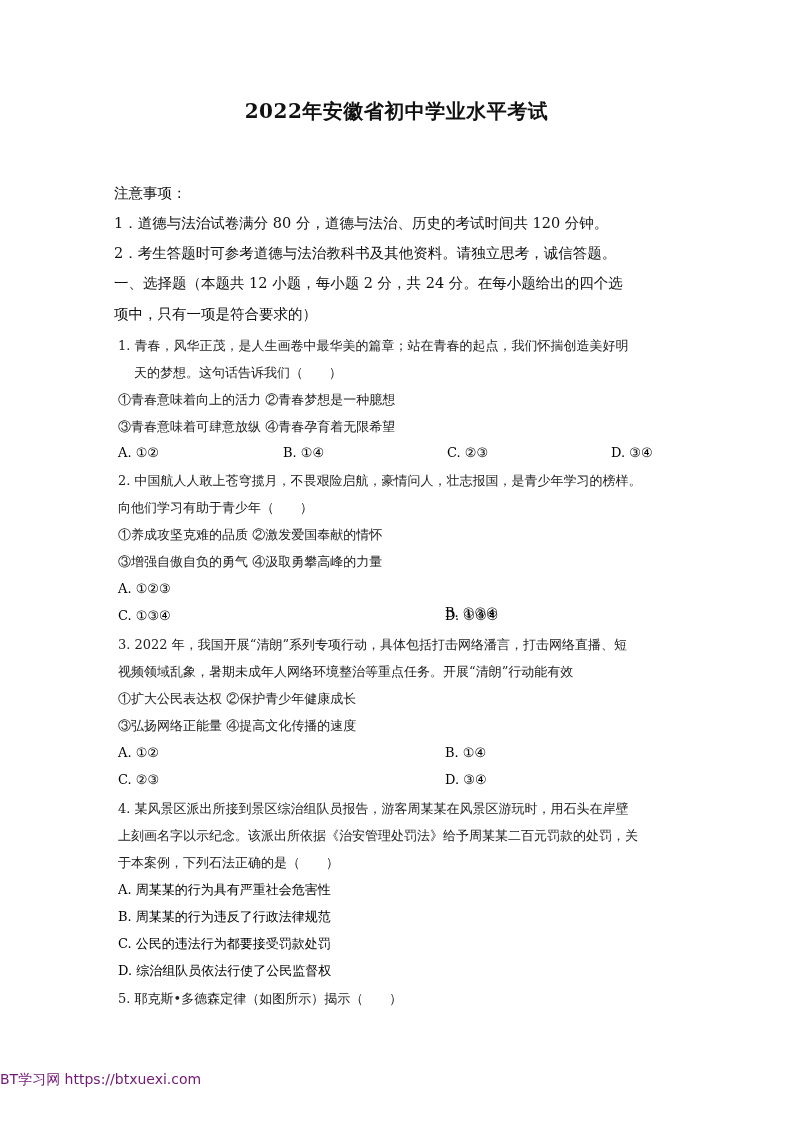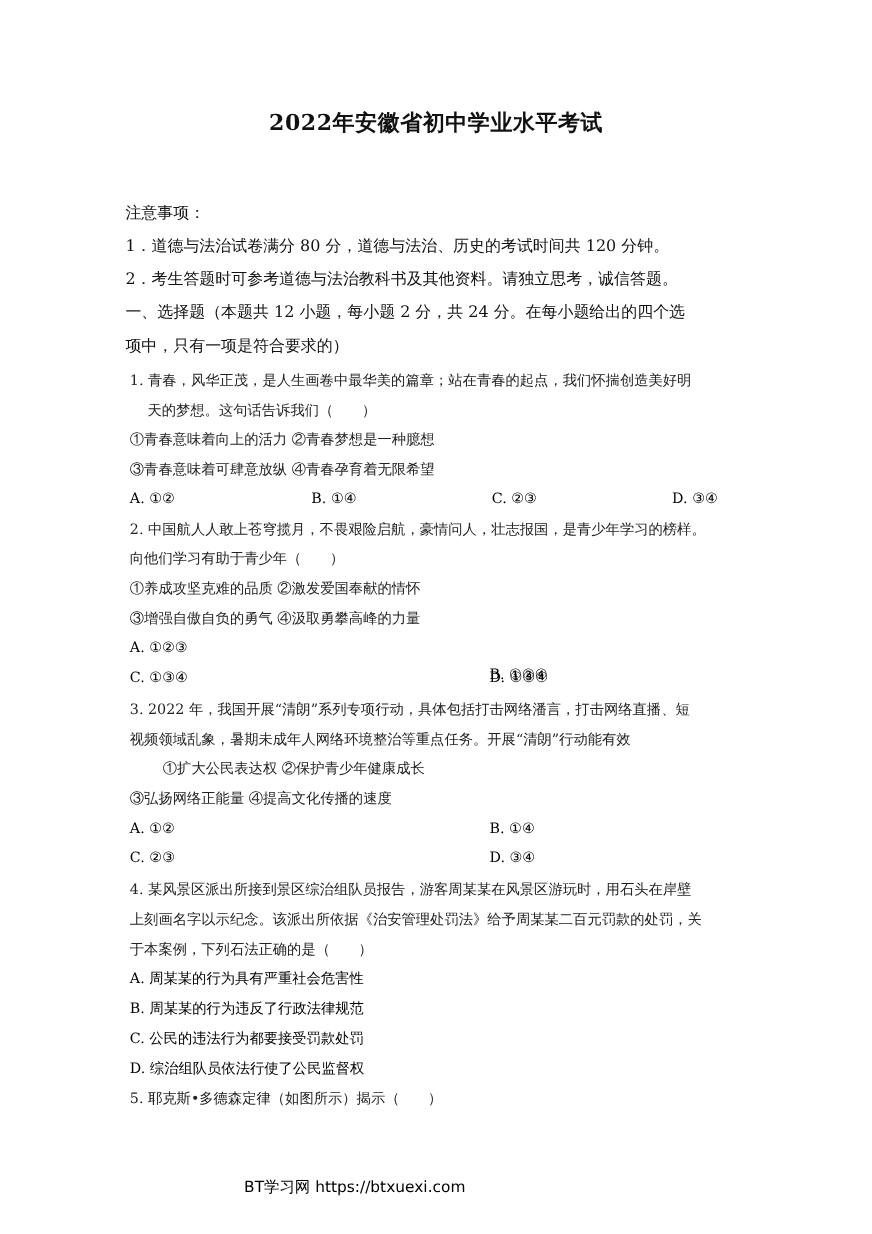--- a/index.html
+++ b/index.html
@@ -6,22 +6,22 @@
   body { width: 793px; height: 1122px; position: relative; overflow: hidden;
          font-family: "DejaVu Serif", "Liberation Serif", serif; color: #111; }
   .page { position: absolute; left: 0; top: 0; width: 793px; height: 1122px; }
   .title1 { position: absolute; top: 98px; left: 0; width: 793px; text-align: center;
             font-size: 20px; font-weight: bold; letter-spacing: 0.5px; }
   .title2 { position: absolute; top: 141px; left: 0; width: 793px; text-align: center;
             font-size: 20px; font-weight: bold; }
   .bold-line { position: absolute; left: 114px; font-size: 14.5px; font-weight: normal; white-space: nowrap; }
   .line { position: absolute; left: 118px; font-size: 13px; white-space: nowrap; color: #222; }
   .opt { position: absolute; font-size: 13px; white-space: nowrap; color: #000000; }
-  .footer { position: absolute; top: 1071px; left: 0; width: 645px; text-align: center;
-            font-family: "DejaVu Sans", "Liberation Sans", sans-serif; font-size: 14px; color: #000000; }
+  .footer { position: absolute; top: 1071px; left: 0; width: 645px; text-align: left;
+            font-family: "DejaVu Sans", "Liberation Sans", sans-serif; font-size: 14px; color: #701a75; }
 </style>
 </head>
 <body>
 
 <div class="page">
 
   <div class="title1">2022年安徽省初中学业水平考试</div>
 
   <div class="bold-line" style="top:184px;">注意事项：</div>
   <div class="bold-line" style="top:214px;">1．道德与法治试卷满分 80 分，道德与法治、历史的考试时间共 120 分钟。</div>
@@ -47,21 +47,21 @@
     <div class="line" style="top:553px;">③增强自傲自负的勇气 ④汲取勇攀高峰的力量</div>
     <div class="opt" style="top:581px; left:118px;">A.  ①②③</div>
     <div class="opt" style="top:581px; left:445px;margin-top:24px;">B.  ①②④</div>
     <div class="opt" style="top:608px; left:118px;">C.  ①③④</div>
     <div class="opt" style="top:608px; left:445px;">D.  ①③④</div>
   </div>
 
   <div>
     <div class="line" style="top:636px;">3. 2022 年，我国开展“清朗”系列专项行动，具体包括打击网络潘言，打击网络直播、短</div>
     <div class="line" style="top:663px;">视频领域乱象，暑期未成年人网络环境整治等重点任务。开展“清朗”行动能有效</div>
-    <div class="line" style="top:690px;margin-left:30px;">①扩大公民表达权 ②保护青少年健康成长</div>
+    <div class="line" style="top:690px;">①扩大公民表达权 ②保护青少年健康成长</div>
     <div class="line" style="top:717px;">③弘扬网络正能量 ④提高文化传播的速度</div>
     <div class="opt" style="top:745px; left:118px;">A.  ①②</div>
     <div class="opt" style="top:745px; left:445px;">B.  ①④</div>
     <div class="opt" style="top:772px; left:118px;">C.  ②③</div>
     <div class="opt" style="top:772px; left:445px;">D.  ③④</div>
   </div>
 
   <div>
     <div class="line" style="top:800px;">4. 某风景区派出所接到景区综治组队员报告，游客周某某在风景区游玩时，用石头在岸壁</div>
     <div class="line" style="top:827px;">上刻画名字以示纪念。该派出所依据《治安管理处罚法》给予周某某二百元罚款的处罚，关</div>

